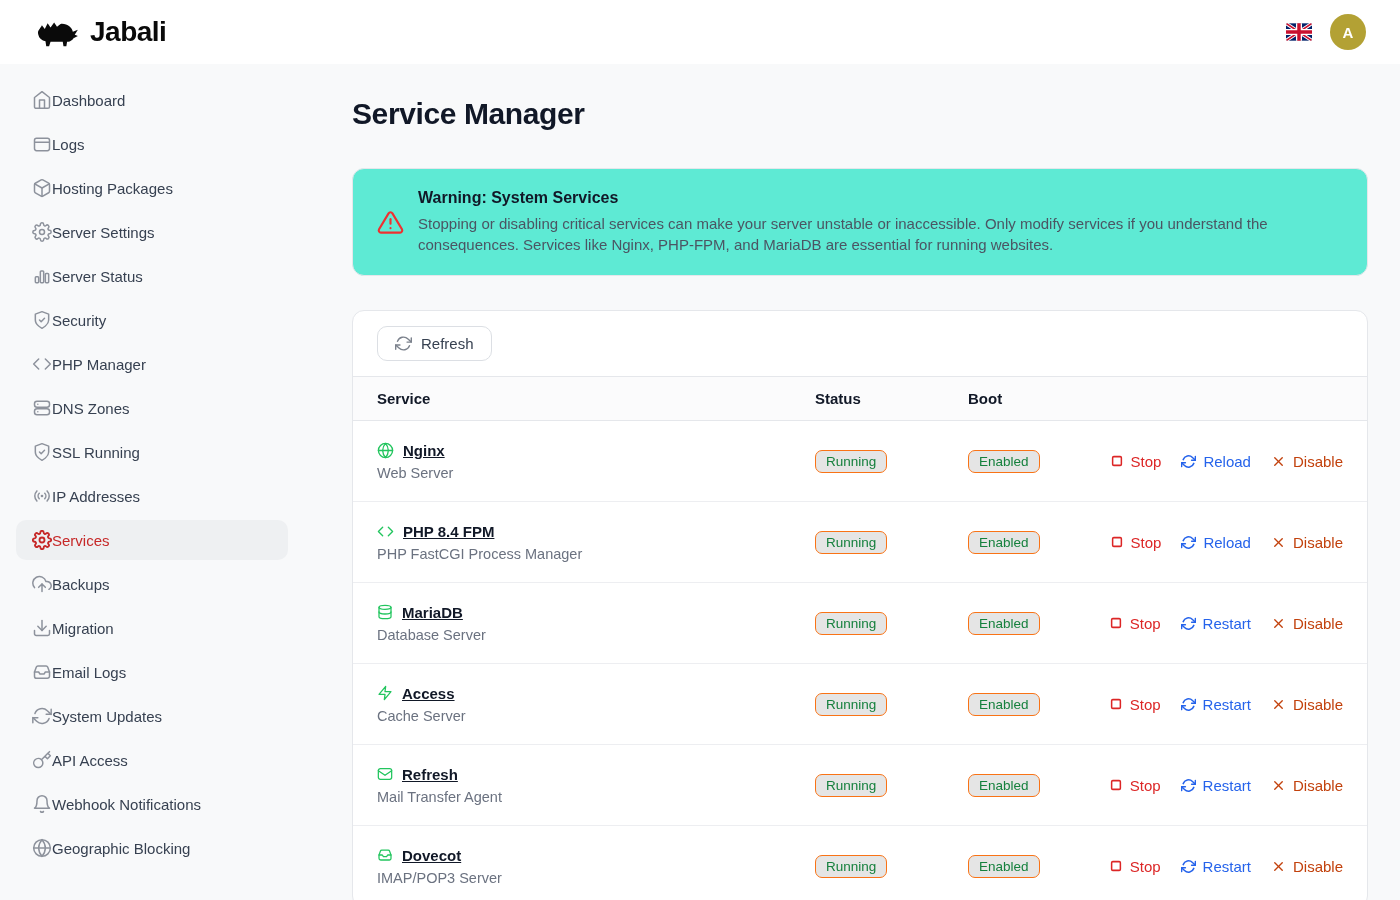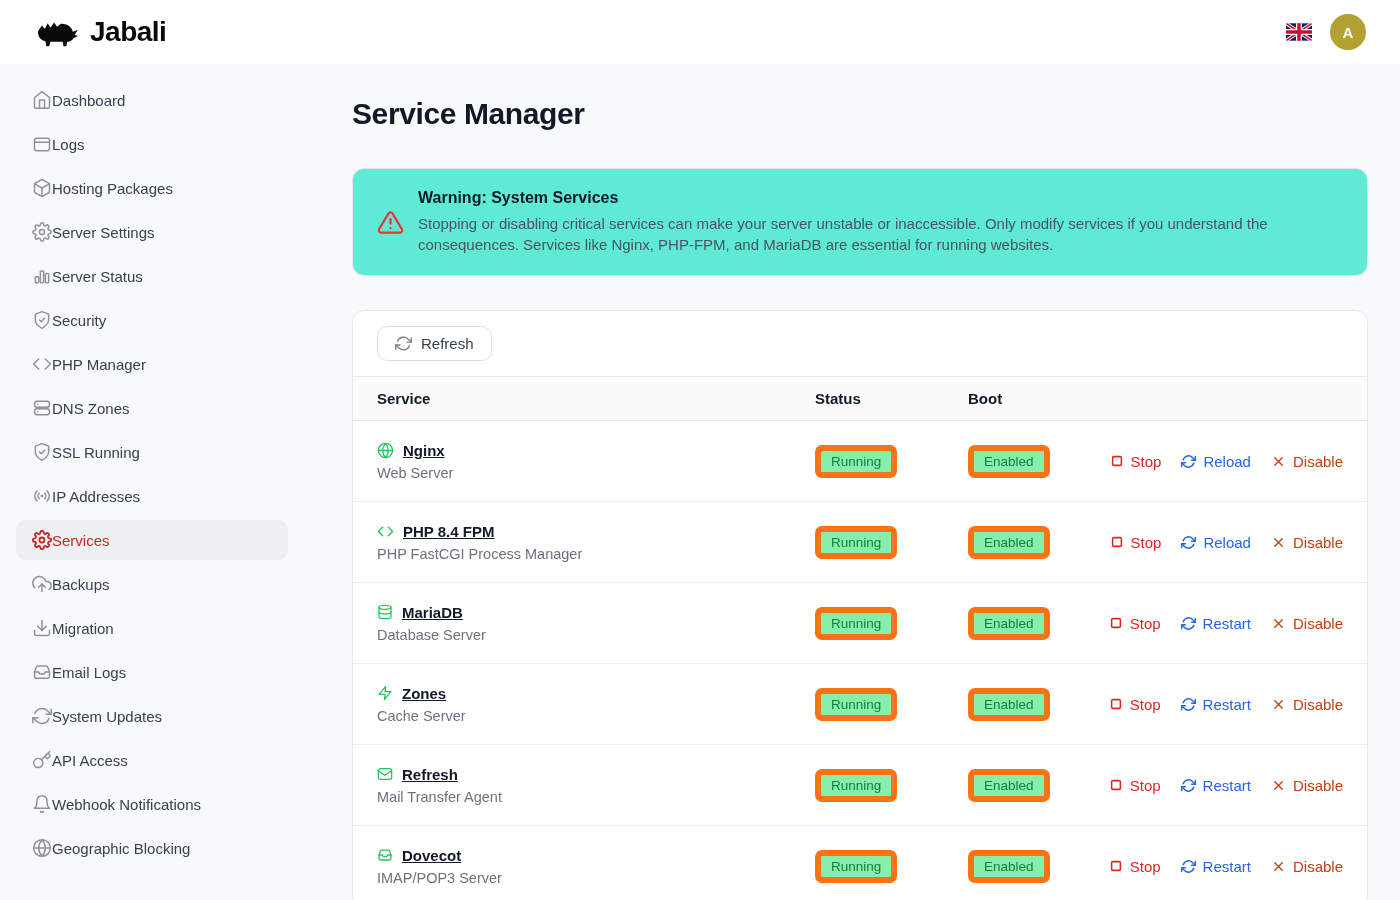--- a/index.html
+++ b/index.html
@@ -71,21 +71,21 @@
   .thead {
     border-top: 1px solid #e5e7eb; border-bottom: 1px solid #e5e7eb;
     background: #fbfbfc; font-weight: 700; font-size: 15px;
     height: 45px;
   }
   .trow { height: 81px; border-bottom: 1px solid #edeef1; }
   .svc-name { display: flex; align-items: flex-start; gap: 9px; font-weight: 600; font-size: 15px; text-decoration: underline; }
   .svc-ico { color: #22c55e; flex: 0 0 auto; }
   .svc-desc { margin-top: 6px; font-size: 14.5px; color: #6b7280; }
   .badge {
-    display: inline-block; background: #86efac; border: 6px solid #f97316; color: #15803d;
+    display: inline-block; background: #e5e5e5; border: 1px solid #f97316; color: #15803d;
     font-size: 13.5px; padding: 3px 10px; border-radius: 7px;
   }
   .actions { display: flex; justify-content: flex-end; gap: 20px; }
   .act {
     display: flex; align-items: center; gap: 7px;
     font-size: 15px; cursor: pointer; background: none; border: none; font-family: inherit;
   }
   .act.stop { color: #dc2626; }
   .act.reload { color: #2563eb; }
   .act.disable { color: #c2410c; }
@@ -490,21 +490,21 @@
       </div>
 
       <div class="trow">
         <div>
           <div class="svc-name">
             <span class="svc-ico">
                 <svg width="16" height="16" viewBox="0 0 24 24" fill="none" stroke="currentColor" stroke-width="1.9" stroke-linecap="round" stroke-linejoin="round">
                   <polygon points="13 2 3 14 12 14 11 22 21 10 12 10 13 2"></polygon>
                 </svg>
               </span>
-            <span>Zones</span>
+            <span>Access</span>
           </div>
           <div class="svc-desc">Cache Server</div>
         </div>
         <div><span class="badge">Running</span></div>
         <div><span class="badge">Enabled</span></div>
         <div class="actions">
           <button class="act stop">
               <span>
                 <svg width="14" height="14" viewBox="0 0 24 24" fill="none" stroke="currentColor" stroke-width="2.6">
                   <rect x="4.5" y="4.5" width="15" height="15" rx="2"></rect>

